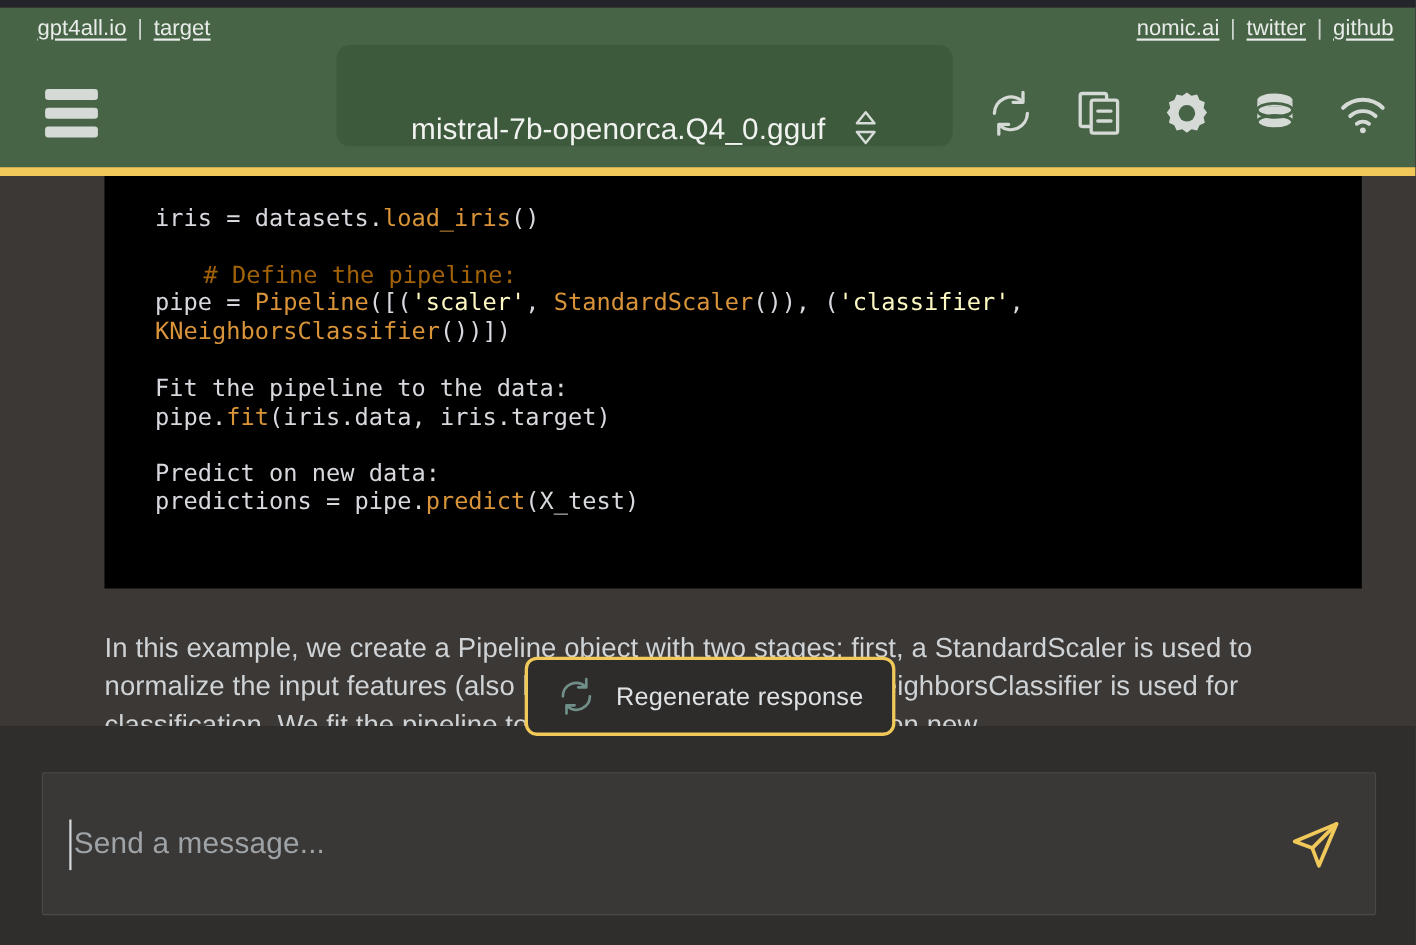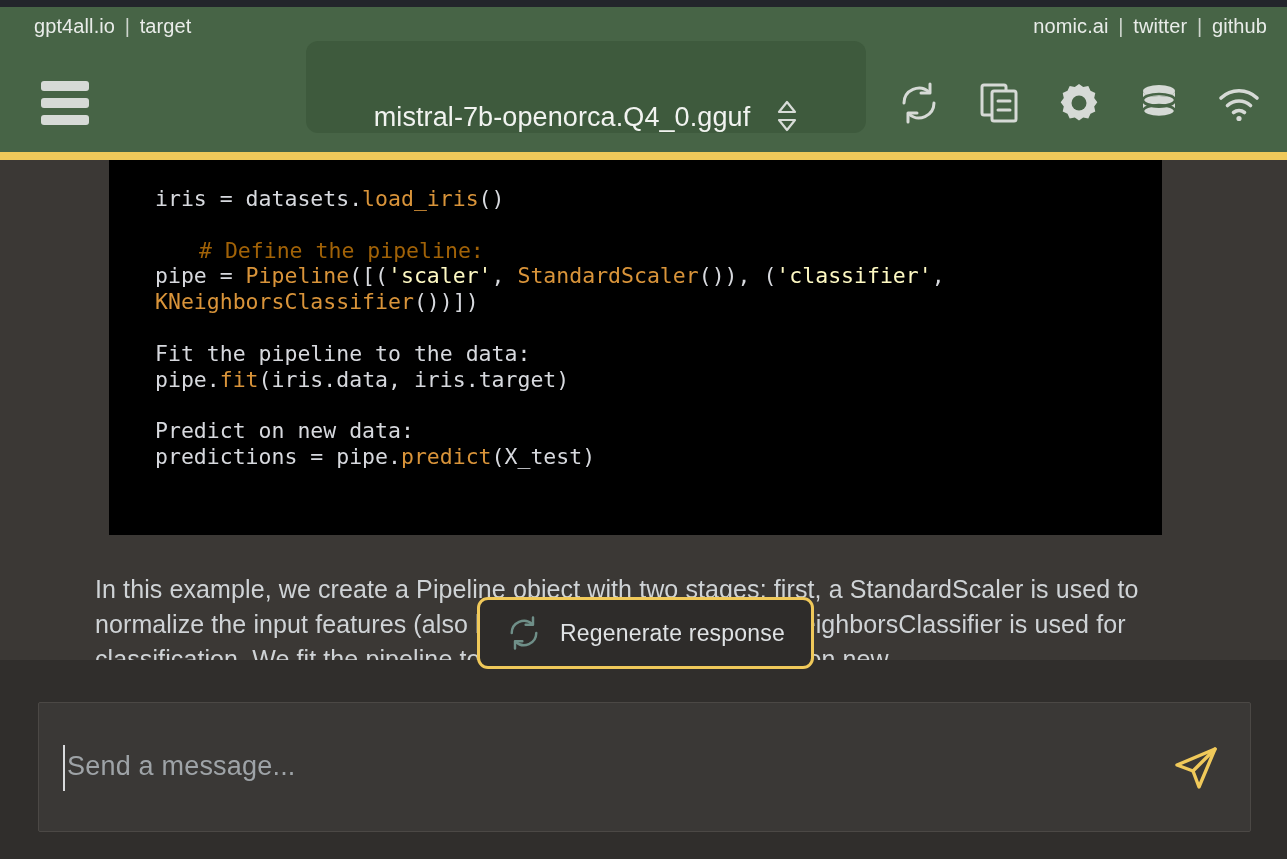--- a/index.html
+++ b/index.html
@@ -44,20 +44,21 @@
     font-size: 20px;
     color: #e9ece9;
     letter-spacing: .1px;
     white-space: nowrap;
   }
   .header-links.left { left: 34px; }
   .header-links.right { right: 20px; }
 
   .hlink {
     color: #e9ece9;
+    text-decoration: underline;
     text-underline-offset: 3px;
     cursor: pointer;
   }
   .hsep {
     color: #cdd4cd;
     padding: 0 4px;
     text-decoration: none;
   }
 
   
@@ -138,23 +139,23 @@
     top: 160px; left: 0;
     width: 1287px;
     height: 500px;
     background: #3b3835;
     overflow: hidden;
   }
 
   
   .code-block {
     position: absolute;
-    left: 109px;
+    left: 95px;
     top: 0;
-    width: 1053px;
+    width: 1143px;
     height: 375px;
     background: #000000;
     padding: 26px 0 16px 46px;
     font-family: "DejaVu Sans Mono", "Liberation Mono", monospace;
     font-size: 21.5px;
     line-height: 25.8px;
     color: #d7d9de;
     white-space: pre-wrap;
     overflow: hidden;
   }

